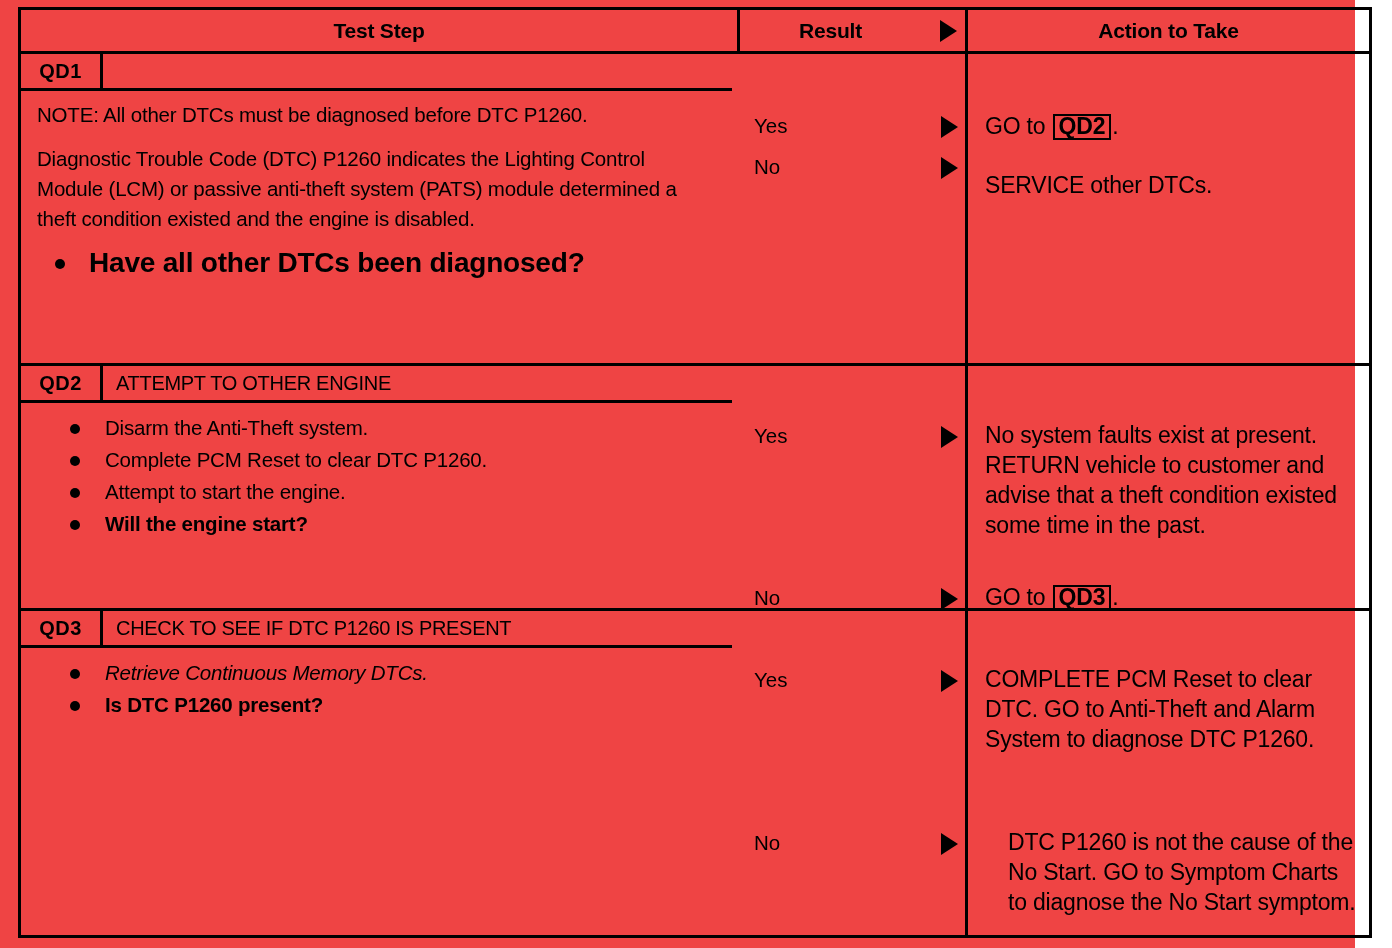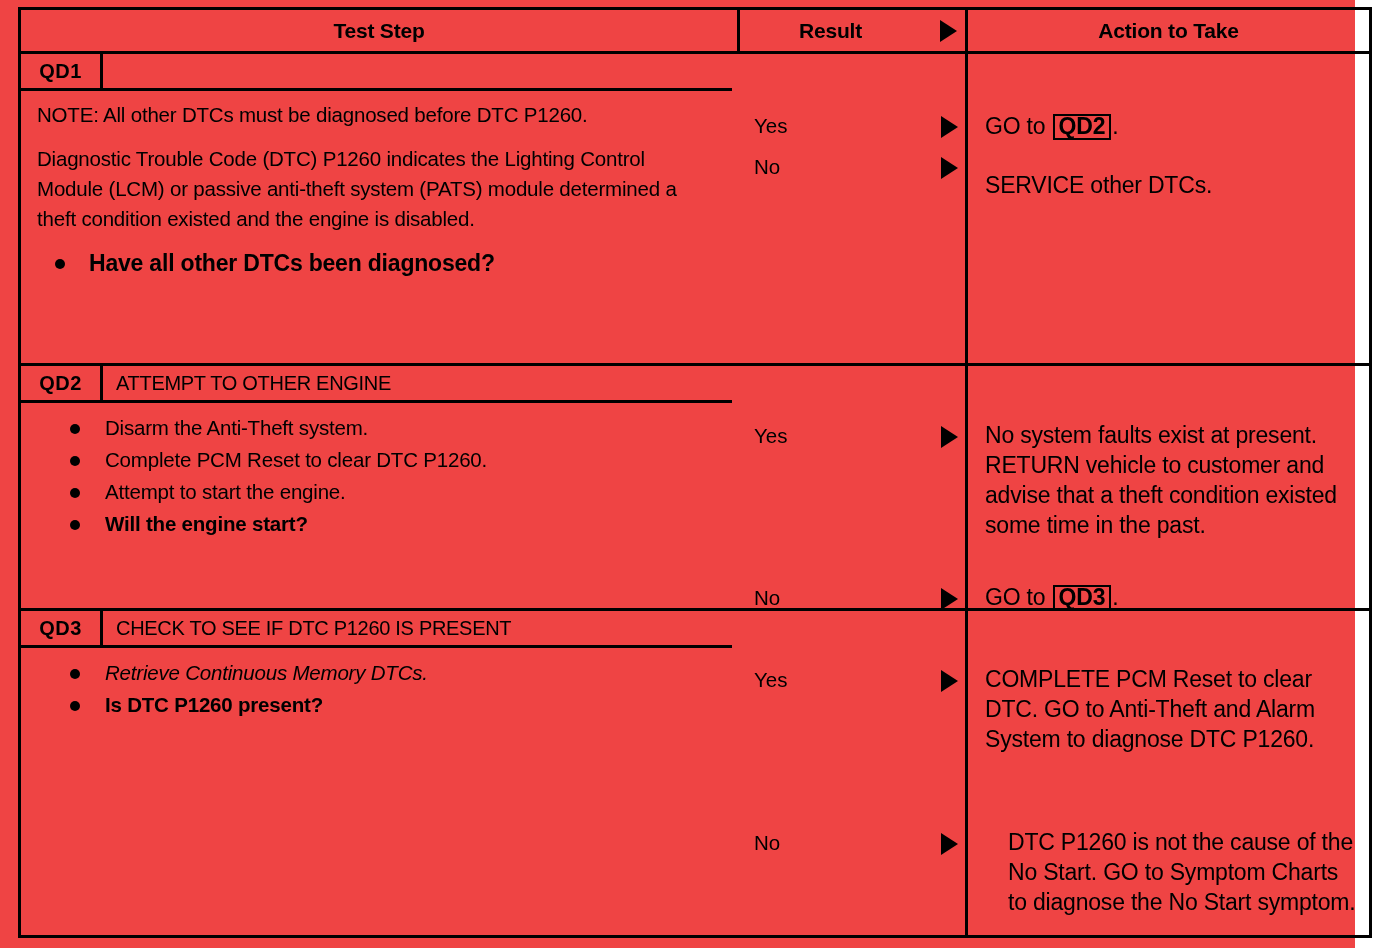--- a/index.html
+++ b/index.html
@@ -165,21 +165,21 @@
     border-radius: 50%;
     background: #000;
   }
   ul.bullets li.b { font-weight: bold; }
   ul.bullets li.i { font-style: italic; }
 
   
   .inline-bullet {
     position: relative;
     padding-left: 52px;
-    font-size: 23px;
+    font-size: 28px;
     line-height: 30px;
     font-weight: bold;
     letter-spacing: -0.2px;
   }
   .inline-bullet::before {
     content: "";
     position: absolute;
     left: 18px;
     top: 11px;
     width: 10px;

